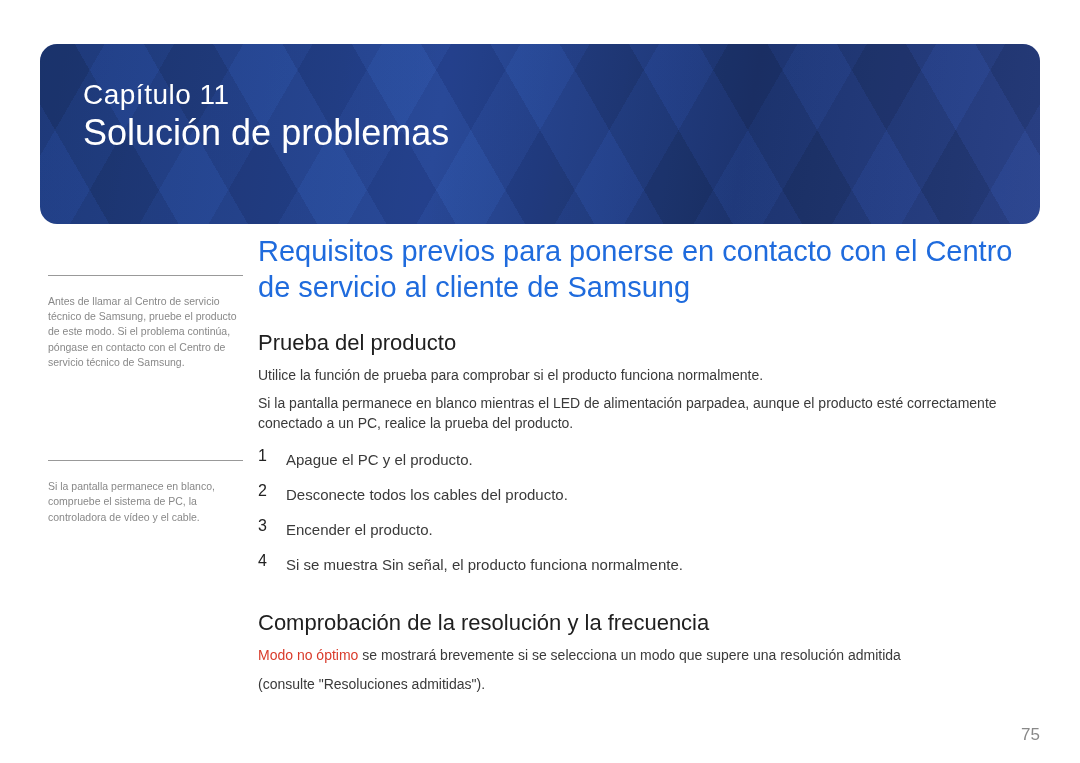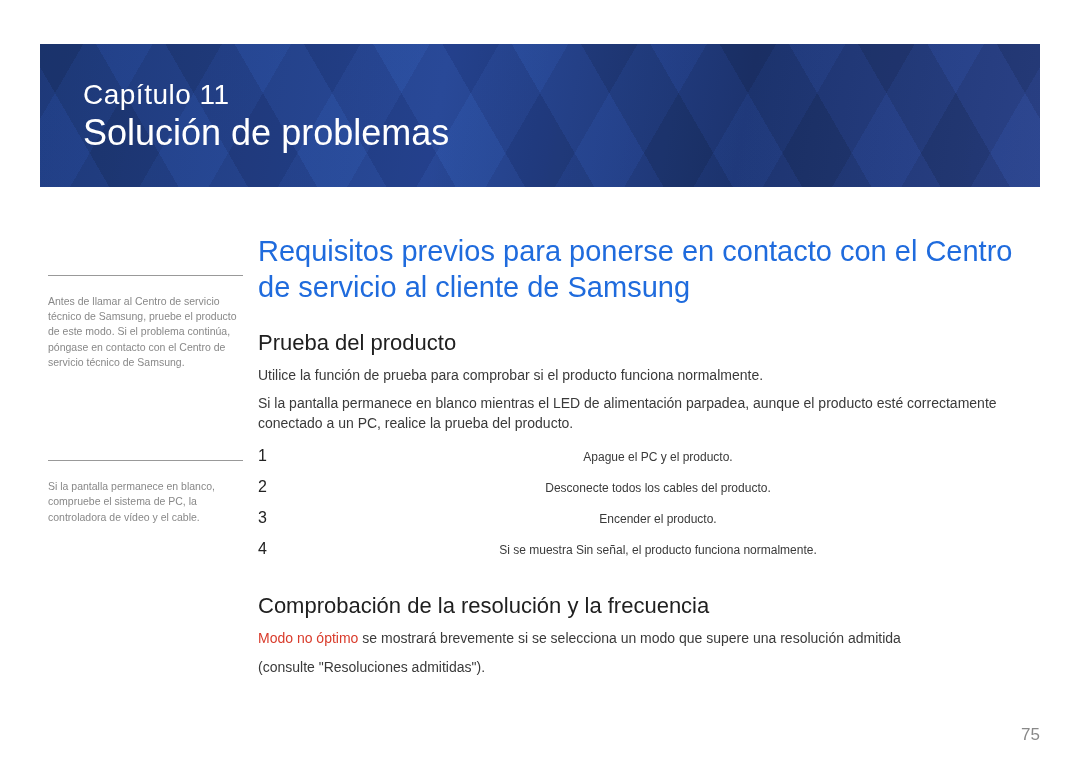--- a/index.html
+++ b/index.html
@@ -9,23 +9,24 @@
       height: 763px;
       background: #ffffff;
       position: relative;
       color: #303030;
     }
     .header-band {
       position: absolute;
       top: 44px;
       left: 40px;
       right: 40px;
-      height: 143px;
+      height: 180px;
       background: linear-gradient(100deg, #1e3a7b 0%, #294a9a 40%, #1d3572 70%, #2a4288 100%);
       overflow: hidden;
+      border-radius: 17px;
     }
     .header-band::before {
       content: "";
       position: absolute;
       inset: 0;
       background:
         repeating-linear-gradient(60deg, rgba(255,255,255,0.04) 0 60px, rgba(0,0,0,0.08) 60px 120px),
         repeating-linear-gradient(-60deg, rgba(255,255,255,0.04) 0 60px, rgba(0,0,0,0.06) 60px 120px);
       mix-blend-mode: overlay;
     }
@@ -95,26 +96,25 @@
       margin-bottom: 9px;
     }
     .p .red { color: #d93b2b; }
     ol.steps {
       list-style: none;
       counter-reset: step;
       margin-top: 6px;
     }
     ol.steps li {
       counter-increment: step;
-      font-size: 12px;
+      font-size: 15px;
       line-height: 1.4;
       color: #3a3a3a;
       padding: 7px 0 7px 28px;
       position: relative;
-      text-align: center;
     }
     ol.steps li::before {
       content: counter(step);
       position: absolute;
       left: 0;
       top: 3px;
       font-size: 16px;
       font-weight: 400;
       color: #222;
     }

